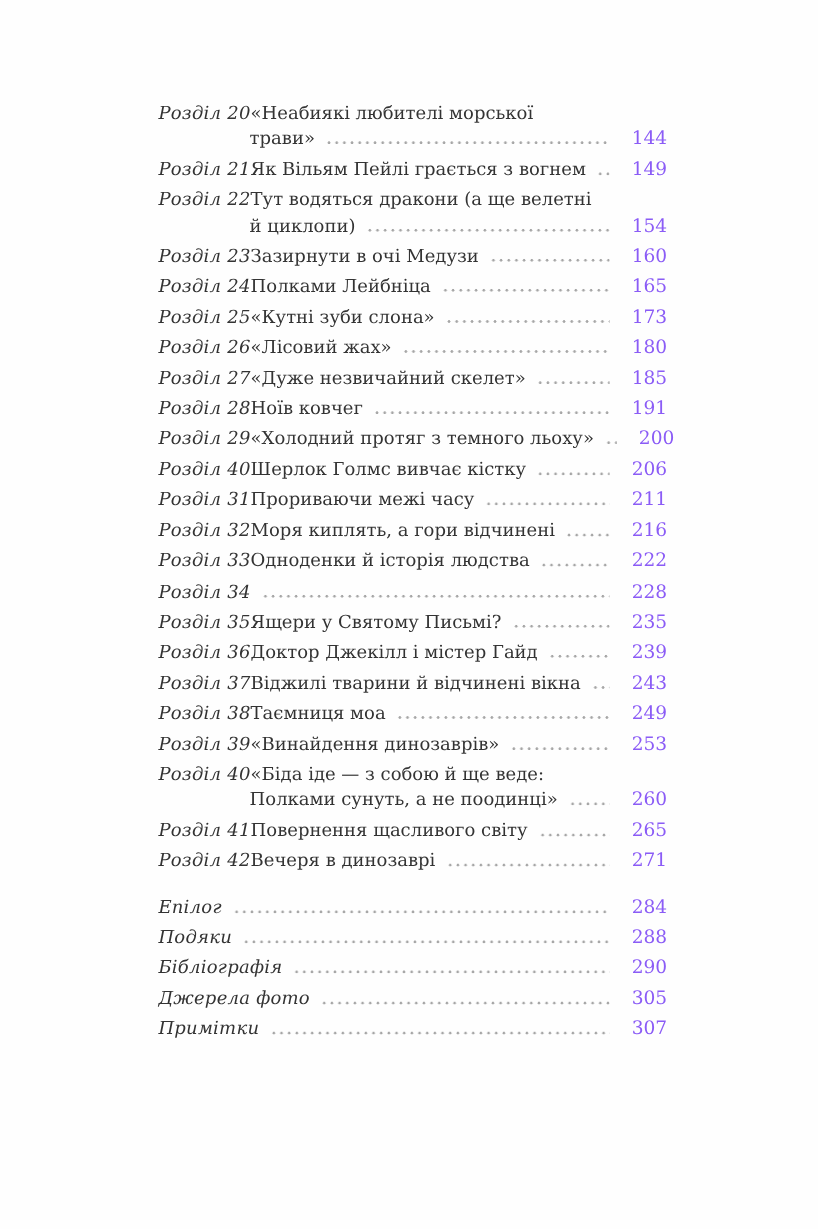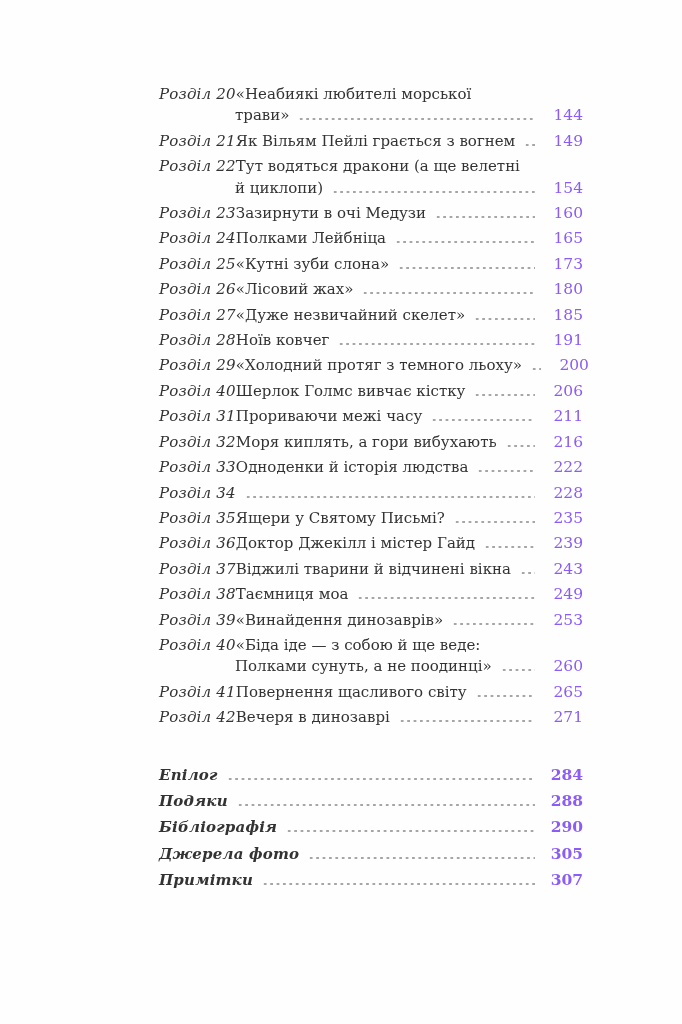--- a/index.html
+++ b/index.html
@@ -10,21 +10,21 @@
     width: 682px;
     height: 1024px;
     background: #fefefe;
     font-family: "DejaVu Serif", "Liberation Serif", serif;
     color: #333333;
     position: relative;
     overflow: hidden;
   }
   .toc-page {
     position: absolute;
-    left: 159px;
+    left: 132px;
     top: 84px;
     width: 424px;
   }
   .entry {
     margin-bottom: 4px;
   }
   .entry-line {
     display: flex;
     align-items: baseline;
     line-height: 21.4px;
@@ -55,22 +55,21 @@
     background-position: 0 1px;
   }
   .pagenum {
     flex: 0 0 42px;
     text-align: right;
     font-size: 15.5px;
     color: #8b5cf6;
     white-space: nowrap;
   }
   .backmatter {
-    margin-top: 35px;
-    font-weight: bold;
+    margin-top: 17px;
   }
 </style>
 </head>
 <body>
 
 <div class="toc-page">
   <div>
       <div class="entry">
         <div class="entry-line">
     <span class="chapter-label">Розділ 20</span>
@@ -173,21 +172,21 @@
         <div class="entry-line">
     <span class="chapter-label">Розділ 31</span>
     <span class="title">Прориваючи межі часу</span>
     <span class="leader"></span>
     <span class="pagenum">211</span>
   </div>
       </div>
       <div class="entry">
         <div class="entry-line">
     <span class="chapter-label">Розділ 32</span>
-    <span class="title">Моря киплять, а гори вибухають</span>
+    <span class="title">Моря киплять, а гори відчинені</span>
     <span class="leader"></span>
     <span class="pagenum">216</span>
   </div>
       </div>
       <div class="entry">
         <div class="entry-line">
     <span class="chapter-label">Розділ 33</span>
     <span class="title">Одноденки й історія людства</span>
     <span class="leader"></span>
     <span class="pagenum">222</span>

